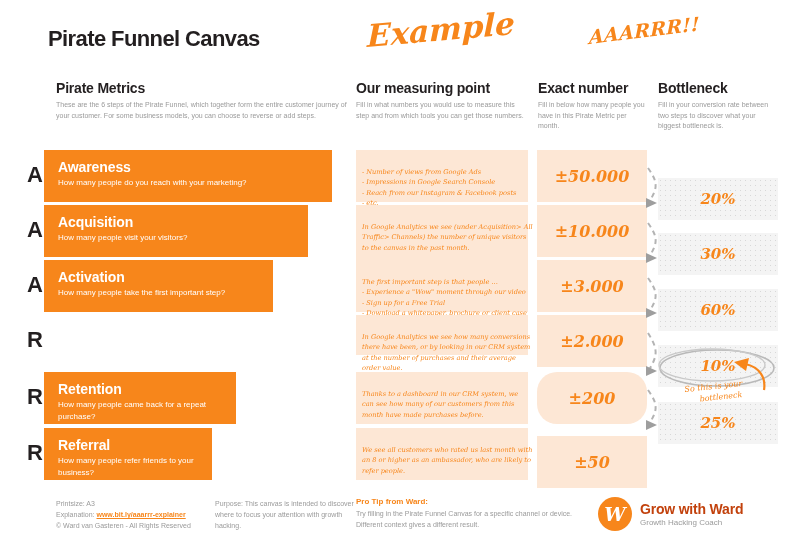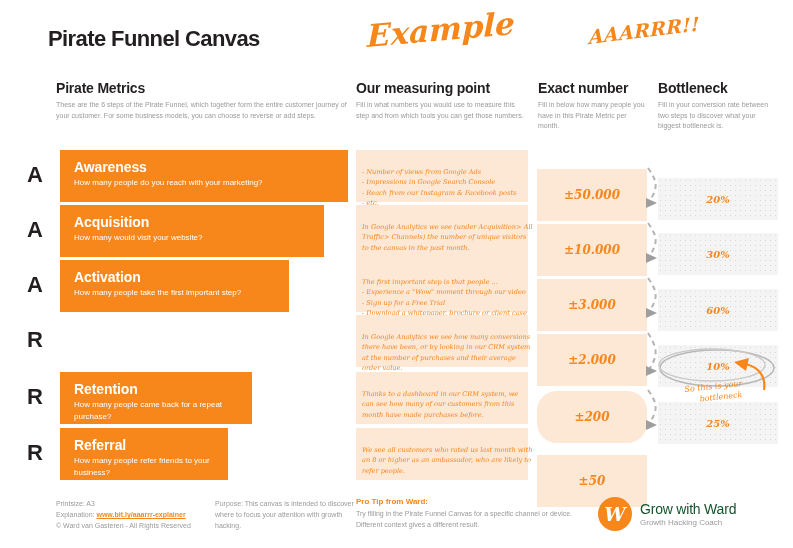--- a/index.html
+++ b/index.html
@@ -95,21 +95,21 @@
     position: absolute;
     left: 22px;
     width: 26px;
     text-align: center;
     font-size: 22px;
     font-weight: bold;
     color: #231f20;
   }
   .bar {
     position: absolute;
-    left: 60px;
+    left: 44px;
     background: #F7861B;
     color: #ffffff;
     box-sizing: border-box;
     padding: 9px 3px 0 14px;
   }
   .bar-title {
     font-size: 14px;
     font-weight: bold;
     line-height: 16px;
     letter-spacing: -0.1px;
@@ -141,40 +141,39 @@
     width: 110px;
     background: #FDE7D5;
     box-sizing: border-box;
     display: flex;
     align-items: center;
     justify-content: center;
     color: #F7861B;
     font-family: "DejaVu Serif", serif;
     font-style: italic;
     font-weight: bold;
-    font-size: 12px;
-    margin-top: 19px;
+    font-size: 16px;
   }
 
   .bottle {
     position: absolute;
     left: 658px;
     width: 120px;
     background:
       radial-gradient(#d8d8d8 0.7px, transparent 0.8px) 0 0 / 5px 5px,
       #f4f4f4;
     box-sizing: border-box;
     display: flex;
     align-items: center;
     justify-content: center;
     color: #F7861B;
     font-family: "DejaVu Serif", serif;
     font-style: italic;
     font-weight: bold;
-    font-size: 10px;
+    font-size: 15px;
   }
 
   
   .connector {
     position: absolute;
     left: 646px;
     width: 14px;
     pointer-events: none;
   }
 
@@ -243,22 +242,22 @@
     align-items: center;
     justify-content: center;
     font-family: "DejaVu Serif", serif;
     font-style: italic;
     font-weight: bold;
     font-size: 19px;
   }
   .logo-text { margin-left: 8px; }
   .logo-name {
     font-size: 14px;
-    font-weight: normal;
-    color: #14532d;
+    font-weight: bold;
+    color: #c2410c;
     letter-spacing: -0.2px;
     line-height: 16px;
   }
   .logo-tag {
     font-size: 8px;
     color: #9a9a9a;
     line-height: 11px;
   }
 </style>
 </head>
@@ -299,21 +298,21 @@
         <div>-  Impressions in Google Search Console</div>
         <div>-  Reach from our Instagram &amp; Facebook posts</div>
         <div>-  etc.</div>
       </div>
       <div class="exact" style="height: 52px; top: 0px;">±50.000</div>
     </div>
     <div class="row" style="top: 205px; height: 52px;">
       <div class="row-letter" style="top: 12px;">A</div>
       <div class="bar" style="width: 264px; height: 52px; top: 0px;">
         <div class="bar-title">Acquisition</div>
-        <div class="bar-sub">How many would visit your website?</div>
+        <div class="bar-sub">How many people visit your visitors?</div>
       </div>
       <div class="measure" style="height: 68px; top: 0px;">
         <div>In Google Analytics we see (under Acquisition&gt; All</div>
         <div>Traffic&gt; Channels) the number of unique visitors</div>
         <div>to the canvas in the past month.</div>
       </div>
       <div class="exact" style="height: 52px; top: 0px;">±10.000</div>
     </div>
     <div class="row" style="top: 260px; height: 52px;">
       <div class="row-letter" style="top: 12px;">A</div>
@@ -324,21 +323,21 @@
       <div class="measure" style="height: 52px; top: 0px;">
         <div>The first important step is that people ...</div>
         <div>-  Experience a "Wow" moment through our video</div>
         <div>-  Sign up for a Free Trial</div>
         <div>-  Download a whitepaper, brochure or client case</div>
       </div>
       <div class="exact" style="height: 52px; top: 0px;">±3.000</div>
     </div>
     <div class="row" style="top: 315px; height: 52px;">
       <div class="row-letter" style="top: 12px;">R</div>
-      <div class="measure" style="height: 52px; top: 0px;">
+      <div class="measure" style="height: 40px; top: 0px;">
         <div>In Google Analytics we see how many conversions</div>
         <div>there have been, or by looking in our CRM system</div>
         <div>at the number of purchases and their average</div>
         <div>order value.</div>
       </div>
       <div class="exact" style="height: 52px; top: 0px;">±2.000</div>
     </div>
     <div class="row" style="top: 372px; height: 52px;">
       <div class="row-letter" style="top: 12px;">R</div>
       <div class="bar" style="width: 192px; height: 52px; top: 0px;">

